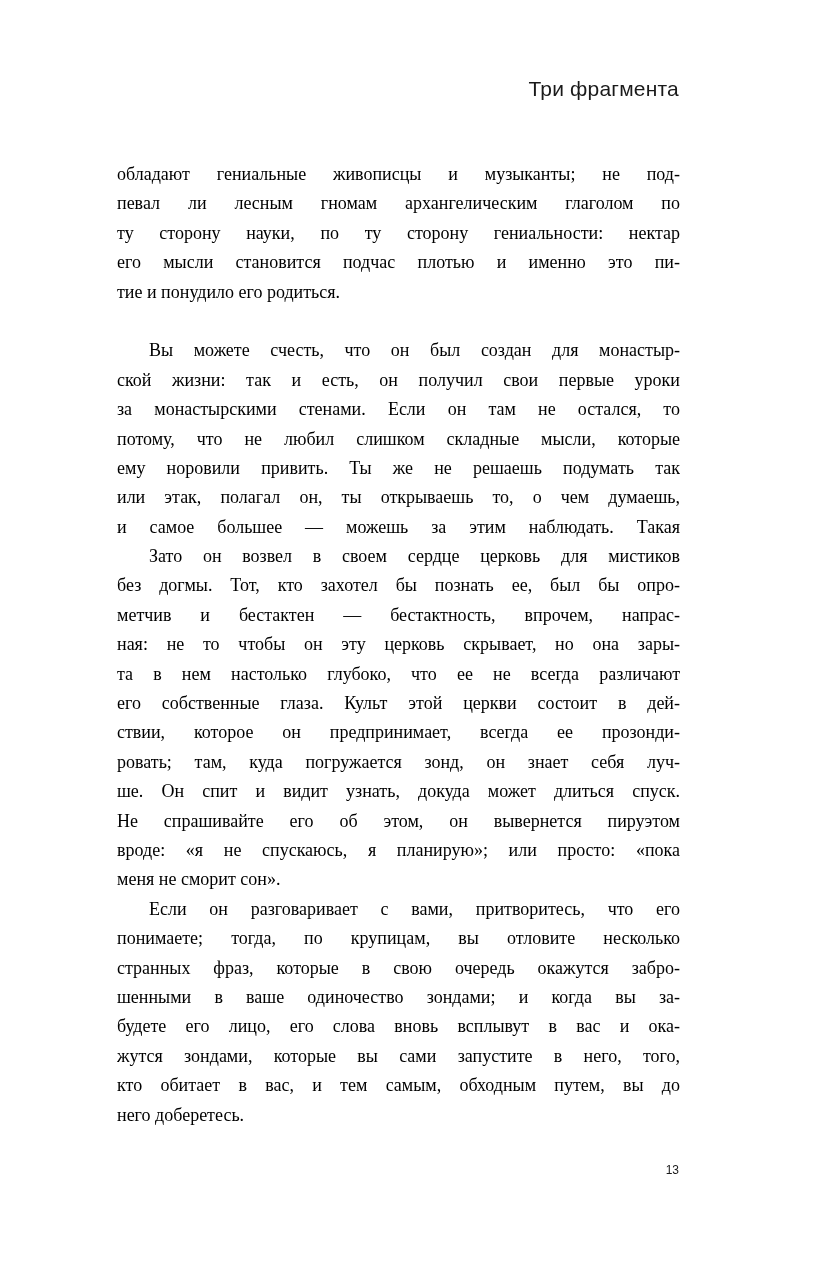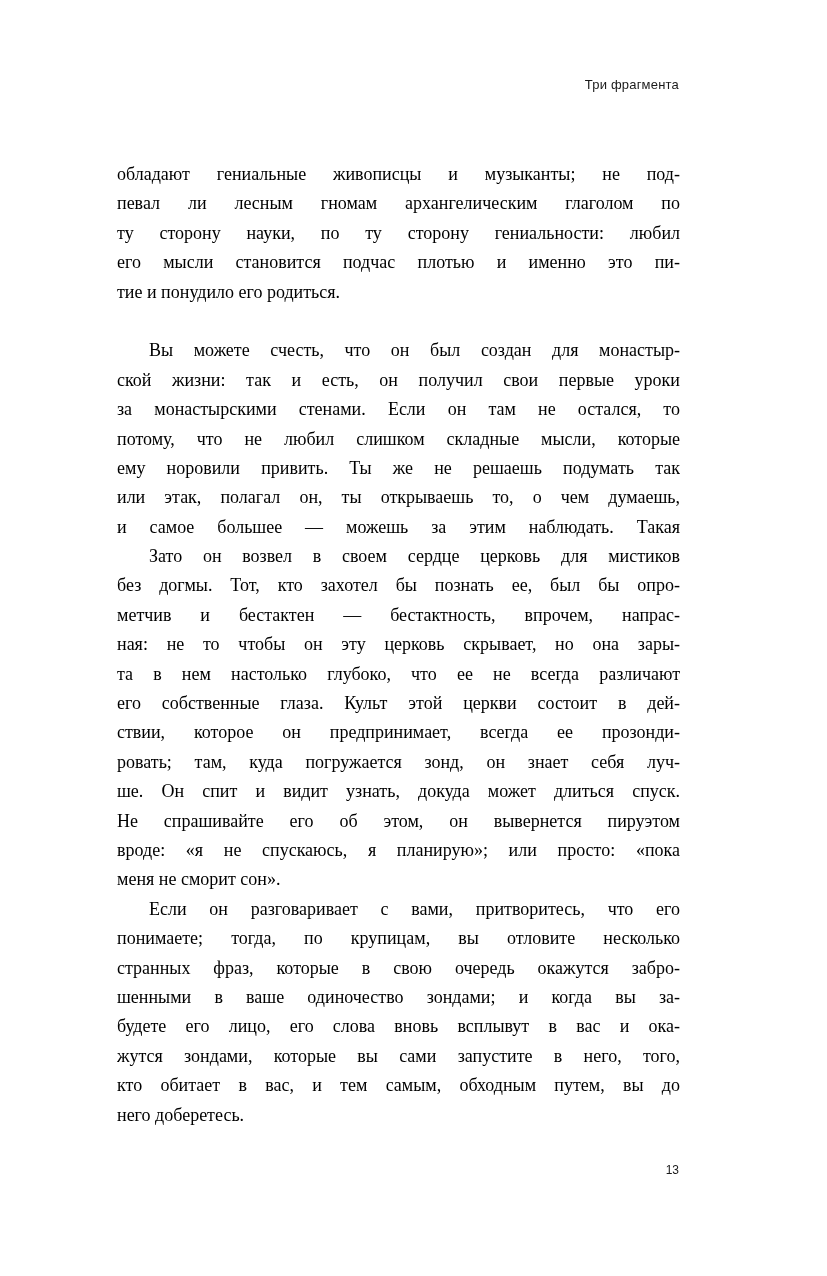--- a/index.html
+++ b/index.html
@@ -12,21 +12,21 @@
       height: 1276px;
       position: relative;
       overflow: hidden;
       color: #1a1a1a;
     }
     .running-head {
       position: absolute;
       top: 77px;
       right: 148px;
       font-family: "Liberation Sans", "DejaVu Sans", sans-serif;
-      font-size: 13px;
+      font-size: 21px;
       letter-spacing: 0.2px;
       color: #1a1a1a;
       white-space: nowrap;
     }
     .text-block {
       position: absolute;
       left: 117px;
       top: 160px;
       width: 563px;
       font-family: "Liberation Serif", "DejaVu Serif", serif;
@@ -64,21 +64,21 @@
 </head>
 <body>
 
 <div class="running-head">Три фрагмента</div>
 
 <div class="text-block">
 
   <div>
     <span class="line">обладают гениальные живописцы и музыканты; не под-</span>
     <span class="line">певал ли лесным гномам архангелическим глаголом по</span>
-    <span class="line">ту сторону науки, по ту сторону гениальности: любил</span>
+    <span class="line">ту сторону науки, по ту сторону гениальности: нектар</span>
     <span class="line">его мысли становится подчас плотью и именно это пи-</span>
     <span class="line last">тие и понудило его родиться.</span>
   </div>
 
   <span class="gap"></span>
 
   <div>
     <span class="line indent">Вы можете счесть, что он был создан для монастыр-</span>
     <span class="line">ской жизни: так и есть, он получил свои первые уроки</span>
     <span class="line">за монастырскими стенами. Если он там не остался, то</span>

